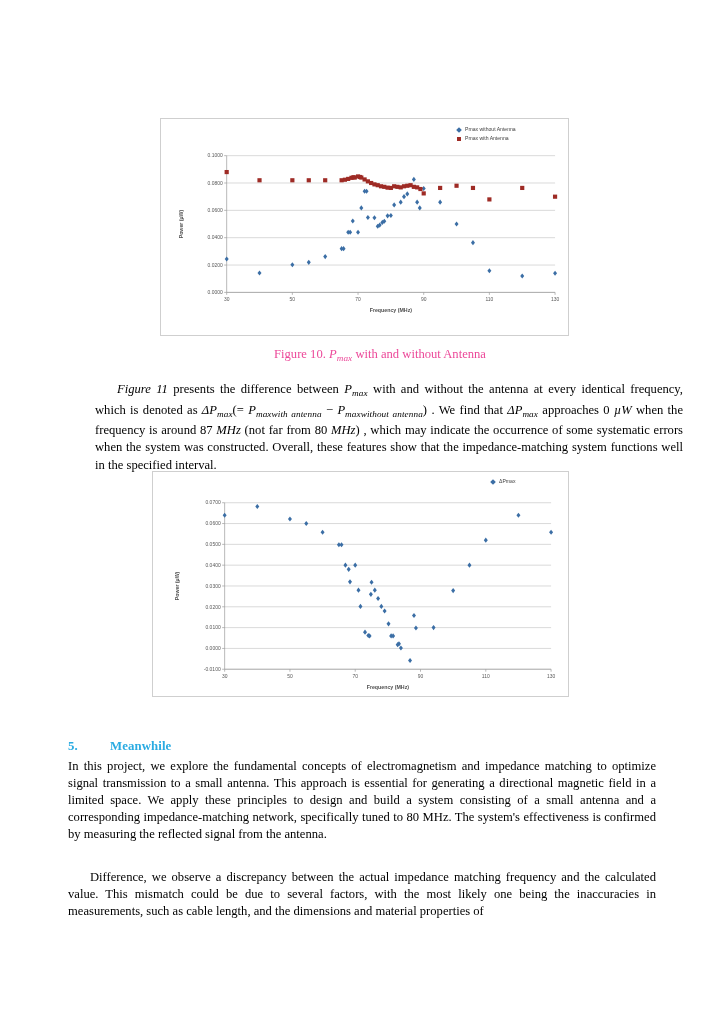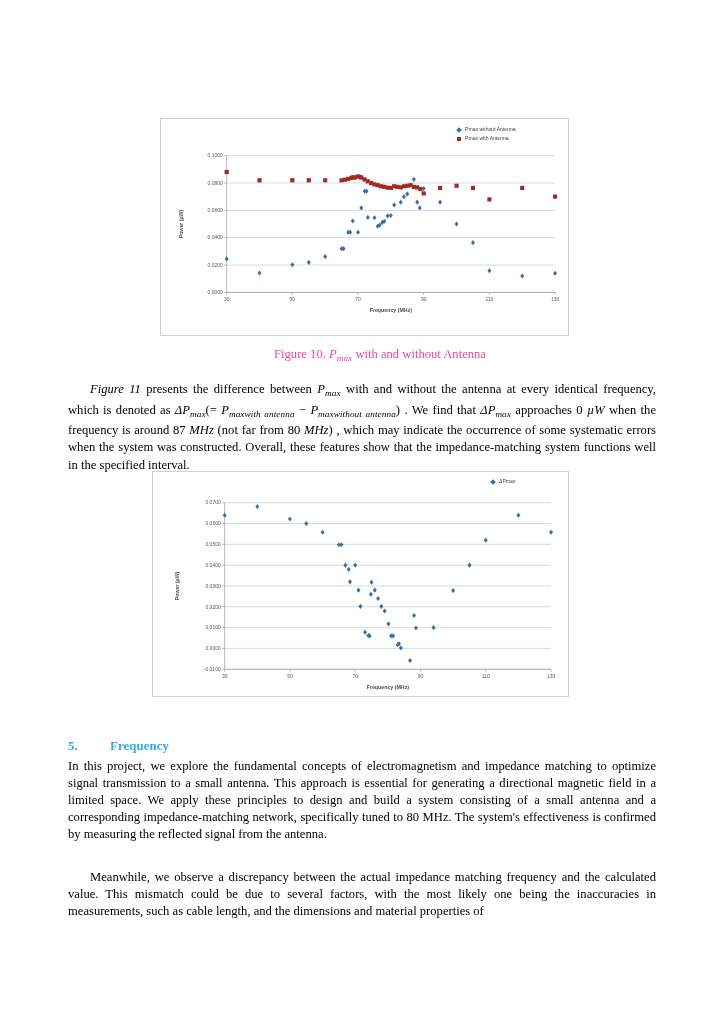--- a/index.html
+++ b/index.html
@@ -97,21 +97,21 @@
     margin: 0;
     font-family: "Liberation Serif", serif;
     font-size: 12.6px;
     line-height: 17.1px;
     text-align: justify;
     color: #000;
     hyphens: none;
   }
   .indent { text-indent: 22px; }
 
-  #para-fig11 { top: 381px; }
+  #para-fig11 { top: 381px; margin-left: 27px; }
   #para-concl-1 { top: 758px; }
   #para-concl-2 { top: 869px; }
 
   h2.section {
     position: absolute;
     left: 68px;
     top: 739px;
     margin: 0;
     width: 588px;
     font-family: "Liberation Serif", serif;
@@ -363,20 +363,20 @@
     <div class="legend" id="fig11-legend">
       <div class="legend-row">
         <span class="legend-mark diamond"></span>
         <span class="legend-label">ΔPmax</span>
       </div>
     </div>
   </div>
 
 
   <h2 class="section">
-    <span class="num">5.</span><span>Frequency</span>
+    <span class="num">5.</span><span>Meanwhile</span>
   </h2>
 
   <p class="body" id="para-concl-1">In this project, we explore the fundamental concepts of electromagnetism and impedance matching to optimize signal transmission to a small antenna. This approach is essential for generating a directional magnetic field in a limited space. We apply these principles to design and build a system consisting of a small antenna and a corresponding impedance-matching network, specifically tuned to 80 MHz. The system's effectiveness is confirmed by measuring the reflected signal from the antenna.</p>
 
-  <p class="body indent" id="para-concl-2">Meanwhile, we observe a discrepancy between the actual impedance matching frequency and the calculated value. This mismatch could be due to several factors, with the most likely one being the inaccuracies in measurements, such as cable length, and the dimensions and material properties of</p>
+  <p class="body indent" id="para-concl-2">Difference, we observe a discrepancy between the actual impedance matching frequency and the calculated value. This mismatch could be due to several factors, with the most likely one being the inaccuracies in measurements, such as cable length, and the dimensions and material properties of</p>
 
 </div>
 
 </body></html>

